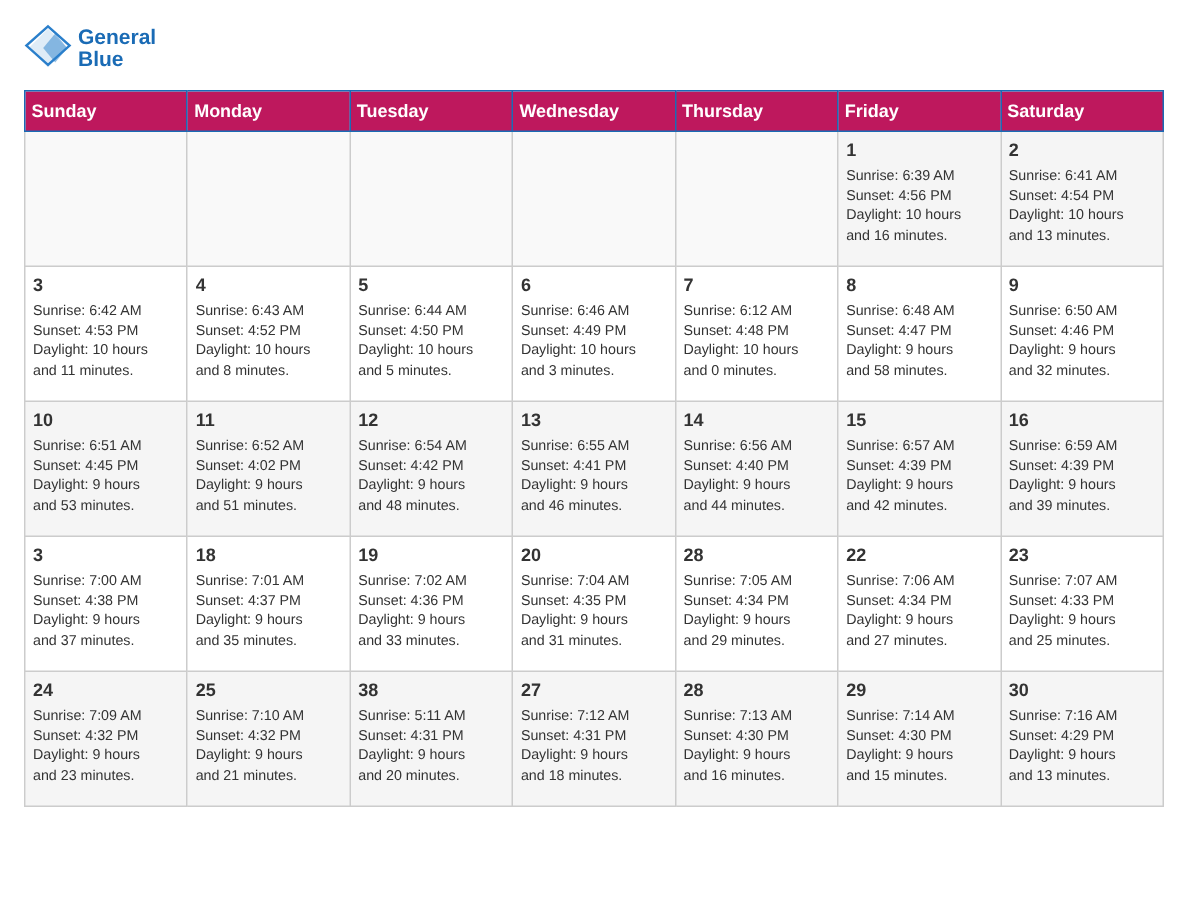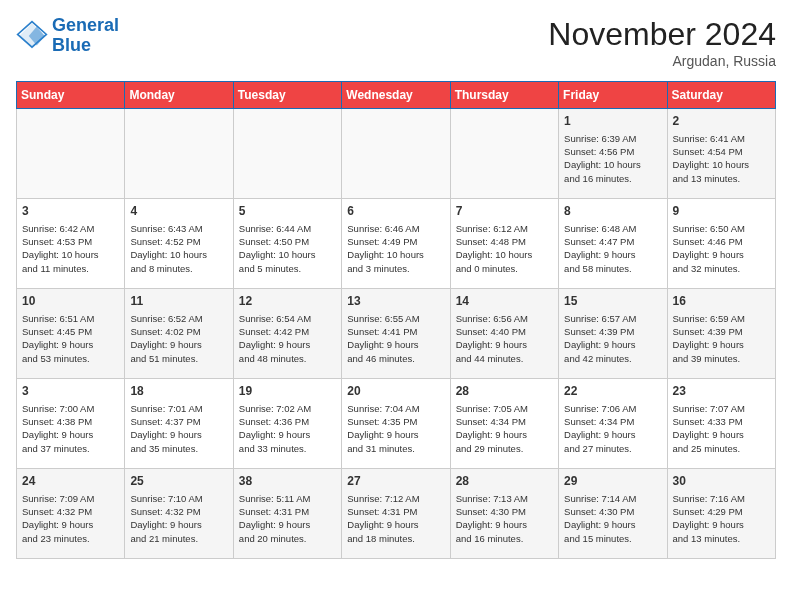--- a/index.html
+++ b/index.html
@@ -15,21 +15,21 @@
       justify-content: space-between;
       align-items: flex-start;
       margin-bottom: 12px;
     }
     .logo {
       display: flex;
       align-items: center;
       gap: 4px;
     }
     .logo-text {
-      font-size: 18px;
+      font-size: 14px;
       font-weight: bold;
       line-height: 1.1;
     }
     .logo-text span { color: #1a6bb5; }
     .logo-icon {
       width: 32px;
       height: 32px;
     }
     .title-block {
       text-align: right;
@@ -42,21 +42,21 @@
     .location {
       font-size: 14px;
       color: #555;
     }
     table {
       width: 100%;
       border-collapse: collapse;
       font-size: 10px;
     }
     thead tr {
-      background: #ef4444;
+      background: #be185d;
       color: #fff;
     }
     thead th {
       padding: 6px 4px;
       text-align: left;
       font-size: 12px;
       font-weight: 600;
       border: 1px solid #1a6bb5;
     }
     tbody tr {
@@ -96,24 +96,20 @@
     <svg class="logo-icon" viewBox="0 0 40 40">
       <polygon points="20,4 36,20 20,36 4,20" fill="#2a7fcb" opacity="0.15"></polygon>
       <polygon points="20,2 38,18 20,34 2,18" fill="none" stroke="#2a7fcb" stroke-width="2"></polygon>
       <polygon points="26,8 36,20 26,32 16,20" fill="#2a7fcb" opacity="0.5"></polygon>
     </svg>
     <div class="logo-text">
       <div><span>General</span></div>
       <div><span>Blue</span></div>
     </div>
   </div>
-  <div class="title-block">
-    <div class="month-title">November 2024</div>
-    <div class="location">Argudan, Russia</div>
-  </div>
 </div>
 
 <table>
   <thead>
     <tr>
     <th>Sunday</th>
         <th>Monday</th>
         <th>Tuesday</th>
         <th>Wednesday</th>
         <th>Thursday</th>

